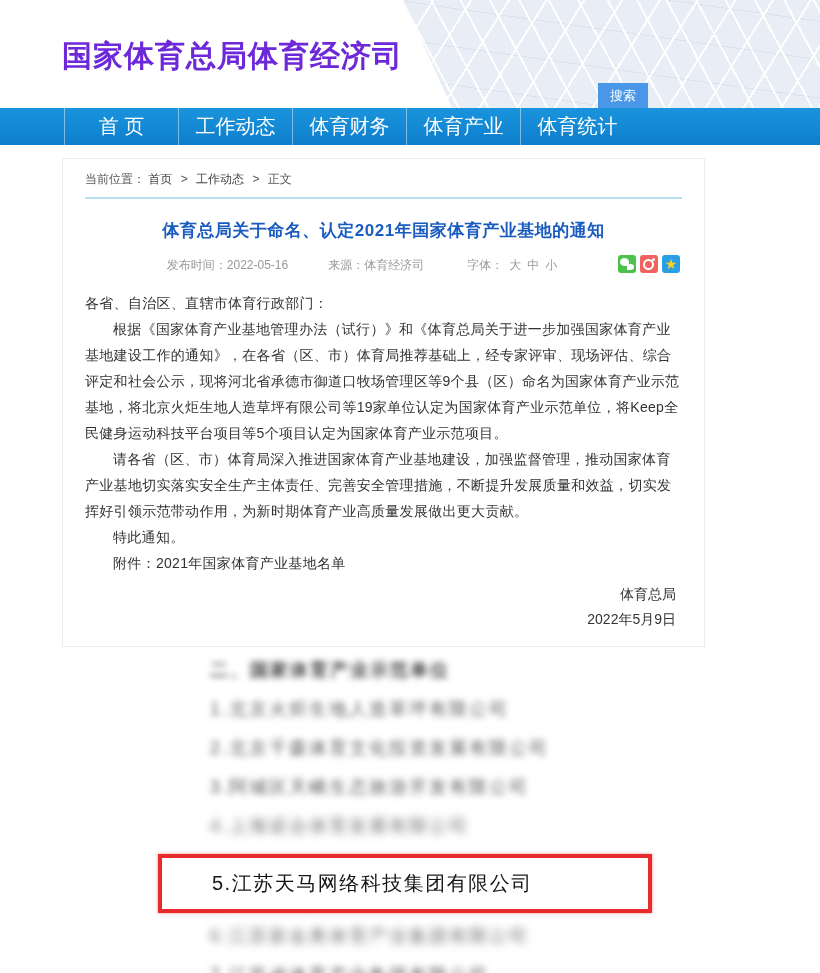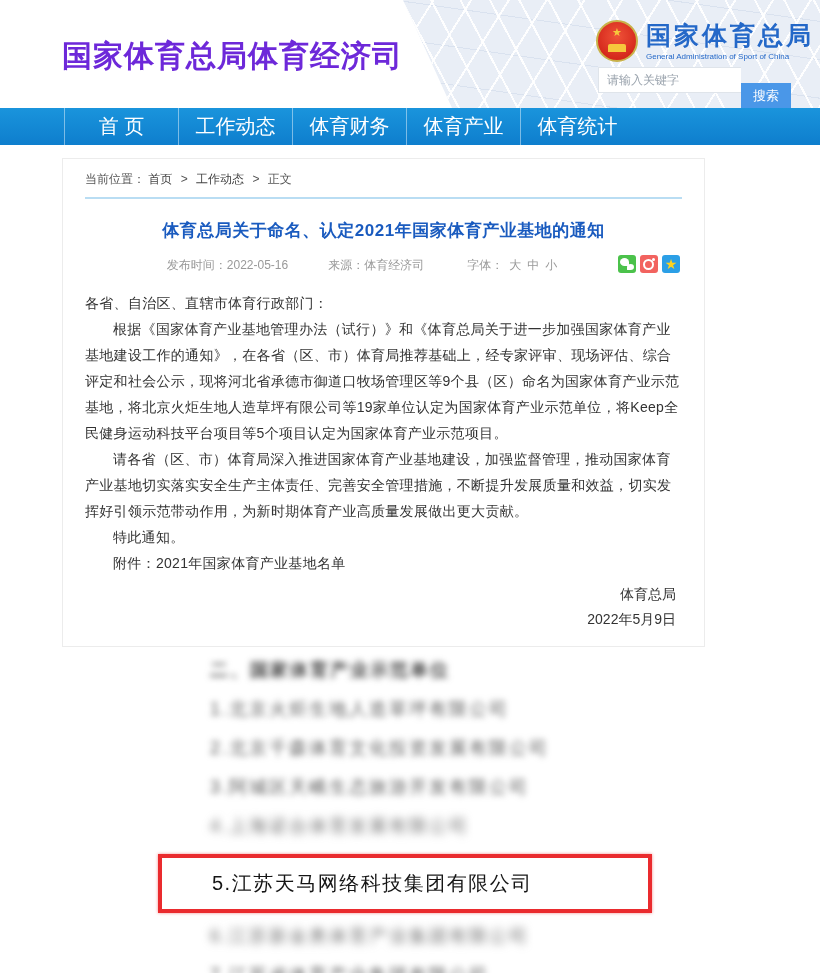--- a/index.html
+++ b/index.html
@@ -88,30 +88,22 @@
     margin:1px 0 12px 0; }
   .highlight-text { font-size:20px; color:#151515; letter-spacing:1.5px; white-space:nowrap; }
 </style>
 </head>
 <body>
 
 <div class="header">
   <div class="pattern"></div>
   <div class="site-title">国家体育总局体育经济司</div>
 
-  <div class="logo-block">
-    <div class="emblem"></div>
-    <div class="logo-text">
-      <div class="logo-title">国家体育总局</div>
-      <div class="logo-subtitle">General Administration of Sport of China</div>
-    </div>
-  </div>
 
   <div class="search-bar">
-    <input class="search-input" type="text" placeholder="请输入关键字" style="">
     <button class="search-btn">搜索</button>
   </div>
 </div>
 
 <div class="navbar">
   <ul>
     <li>首 页</li>
     <li>工作动态</li>
     <li>体育财务</li>
     <li>体育产业</li>

